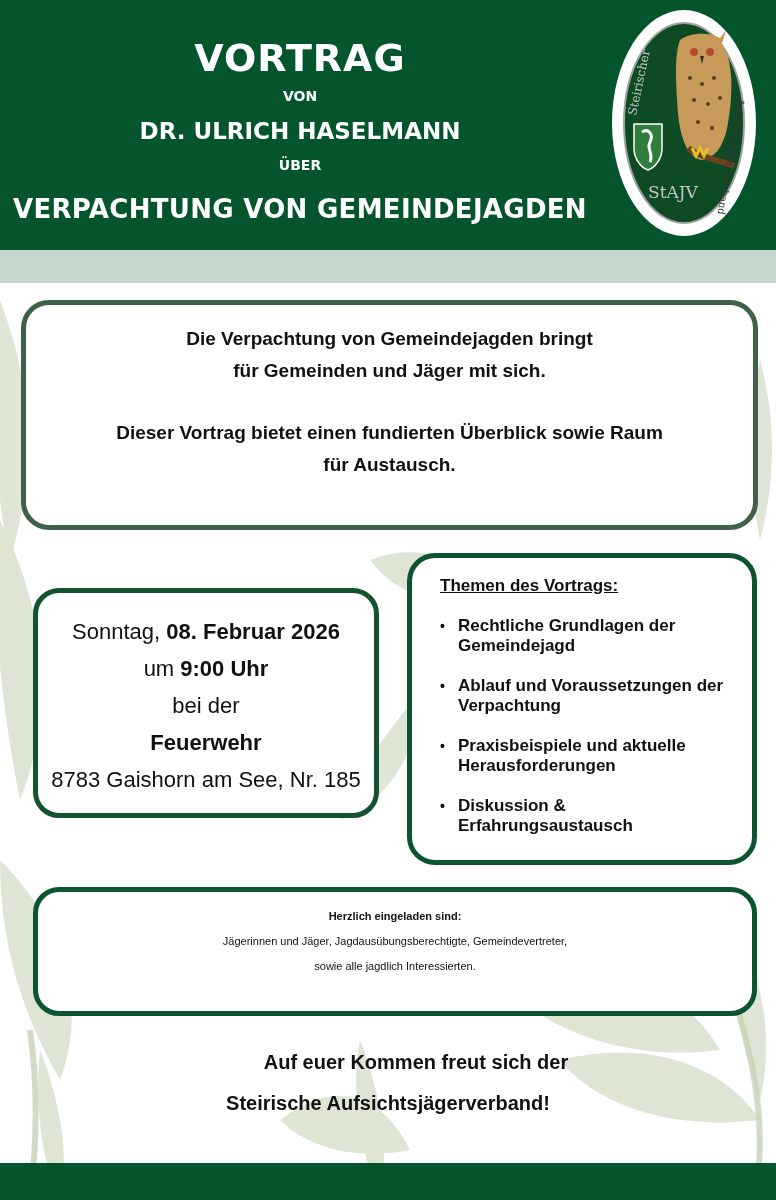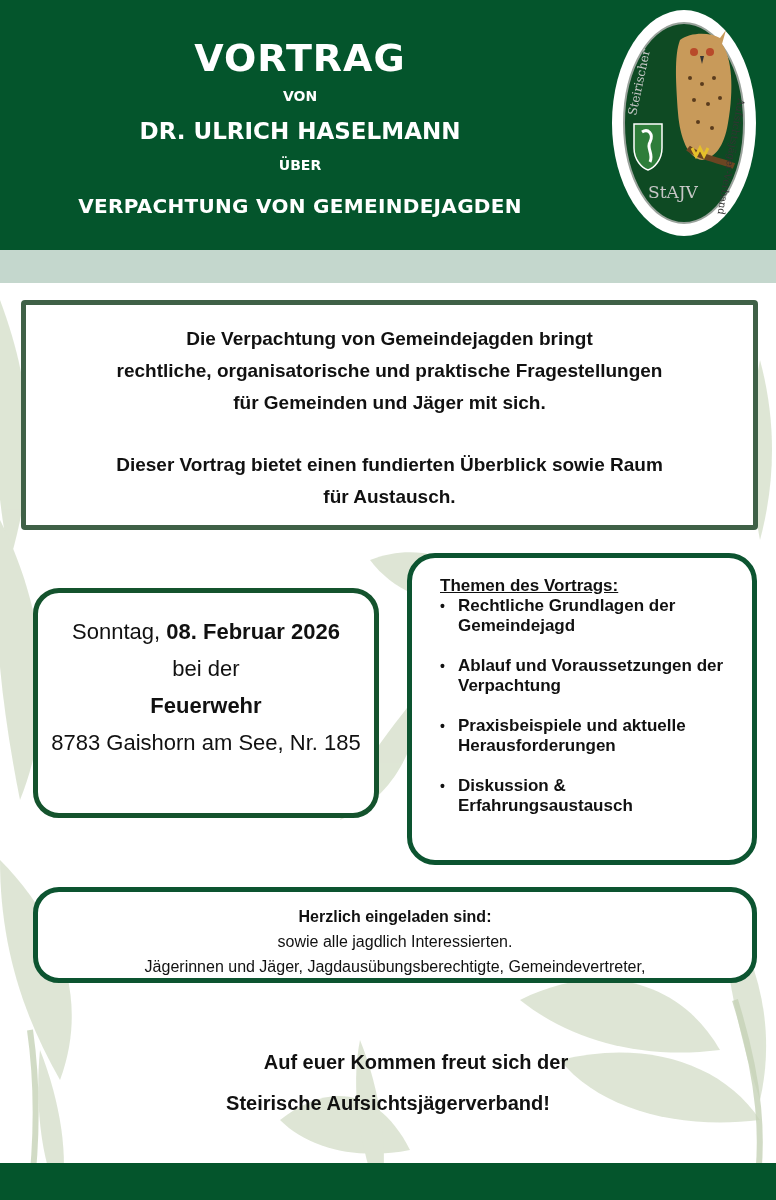--- a/index.html
+++ b/index.html
@@ -20,57 +20,57 @@
   }
   .footer-band {
     position: absolute; left: 0; top: 1163px; width: 776px; height: 37px;
     background: #04552c; z-index: 1;
   }
   .h-title { position: absolute; left: 0; width: 600px; text-align: center; color: #fff; font-family: "DejaVu Sans", sans-serif; font-weight: bold; }
   .h-vortrag { top: 36px; font-size: 38px; letter-spacing: 1px; }
   .h-von { top: 88px; font-size: 14px; }
   .h-name { top: 118px; font-size: 23px; }
   .h-ueber { top: 157px; font-size: 14px; text-align: center; }
-  .h-topic { top: 194px; font-size: 20px; letter-spacing: 0.3px; }
+  .h-topic { top: 194px; font-size: 26px; letter-spacing: 0.3px; }
 
   .logo { position: absolute; left: 610px; top: 8px; width: 148px; height: 230px; z-index: 3; }
 
   .box {
     position: absolute; background: #fff; z-index: 3; box-sizing: border-box;
   }
   .box-intro {
     left: 21px; top: 300px; width: 737px; height: 230px;
-    border: 5px solid #3f6147; border-radius: 4px;
+    border: 5px solid #3f6147; border-radius: 28px;
     text-align: center; font-weight: bold; font-size: 19px; line-height: 32px;
     padding-top: 18px;
   }
   .box-intro p { margin: 0; }
   .box-intro .gap { height: 30px; }
 
   .box-date {
     left: 33px; top: 588px; width: 346px; height: 230px;
     border: 5px solid #14532d; border-radius: 26px;
     text-align: center; font-size: 22px; line-height: 37px; padding-top: 20px;
   }
   .box-date b { font-weight: bold; }
 
   .box-topics {
     left: 407px; top: 553px; width: 350px; height: 312px;
     border: 5px solid #0c5430; border-radius: 28px;
     padding: 18px 10px 0 28px; font-weight: bold; font-size: 17px;
   }
-  .topics-title { text-decoration: underline; font-size: 17px; display: block; }
+  .topics-title { text-decoration: underline; font-size: 17px; margin-bottom: 20px; display: block; }
   .topics-list { list-style: none; margin: 0; padding: 0; }
   .topics-list li { position: relative; padding-left: 18px; line-height: 20px; margin-bottom: 20px; }
   .topics-list li .bullet { position: absolute; left: 0; top: 0; font-size: 14px; }
 
   .box-invite {
-    left: 33px; top: 887px; width: 724px; height: 96px;
+    left: 33px; top: 887px; width: 724px; height: 129px;
     border: 5px solid #0c5430; border-radius: 26px;
-    text-align: center; font-size: 16px; line-height: 25px; padding-top: 12px;
+    text-align: center; font-size: 11px; line-height: 25px; padding-top: 12px;
   }
   .invite-title { font-weight: bold; display: block; }
 
   .closing {
     position: absolute; left: 0; width: 776px; text-align: center; z-index: 3;
     font-weight: bold; font-size: 20px;
   }
   .closing-1 { top: 1051px; margin-left: 28px; }
   .closing-2 { top: 1092px; }
 </style>
@@ -130,31 +130,34 @@
 
   <path d="M24,116 L52,116 L52,140 C52,152 44,160 38,162 C32,160 24,152 24,140 Z" fill="#2e7d3a" stroke="#fff" stroke-width="1.5"></path>
   <path d="M32,124 C38,120 44,126 40,134 C36,140 44,146 40,154" stroke="#fff" stroke-width="3" fill="none"></path>
   <text x="26" y="108" fill="#c7c7c7" font-family="DejaVu Serif, serif" font-size="12" transform="rotate(-78 26 108)">Steirischer</text>
   <text x="38" y="190" fill="#c7c7c7" font-family="DejaVu Serif, serif" font-size="17">StAJV</text>
   <text x="128" y="90" fill="#333" font-family="DejaVu Serif, serif" font-size="10" transform="rotate(100 128 90)">Aufsichtsjäger-Verband</text>
 </svg>
 
 <div class="box box-intro">
   <p>Die Verpachtung von Gemeindejagden bringt</p>
-  <p>rechtliche, organisatorische und praktische Fragestellungen</p>
   <p>für Gemeinden und Jäger mit sich.</p>
   <div class="gap"></div>
   <p>Dieser Vortrag bietet einen fundierten Überblick sowie Raum</p>
   <p>für Austausch.</p>
 </div>
 
 <div class="box box-date">
   <div>
     <span>Sonntag,</span>
     <b>08. Februar 2026</b>
+  </div>
+  <div>
+    <span>um</span>
+    <b>9:00 Uhr</b>
   </div>
   <div>bei der</div>
   <div><b>Feuerwehr</b></div>
   <div>8783 Gaishorn am See, Nr. 185</div>
 </div>
 
 <div class="box box-topics">
   <span class="topics-title">Themen des Vortrags:</span>
   <ul class="topics-list">
     <li>
@@ -175,20 +178,20 @@
     <li>
       <span class="bullet">•</span>
       <span>Diskussion &amp;</span><br>
       <span>Erfahrungsaustausch</span>
     </li>
   </ul>
 </div>
 
 <div class="box box-invite">
   <span class="invite-title">Herzlich eingeladen sind:</span>
+  <div>Jägerinnen und Jäger, Jagdausübungsberechtigte, Gemeindevertreter,</div>
   <div>sowie alle jagdlich Interessierten.</div>
-  <div>Jägerinnen und Jäger, Jagdausübungsberechtigte, Gemeindevertreter,</div>
 </div>
 
 <div class="closing closing-1">Auf euer Kommen freut sich der</div>
 <div class="closing closing-2">Steirische Aufsichtsjägerverband!</div>
 
 <div class="footer-band"></div>
 
 </body></html>

